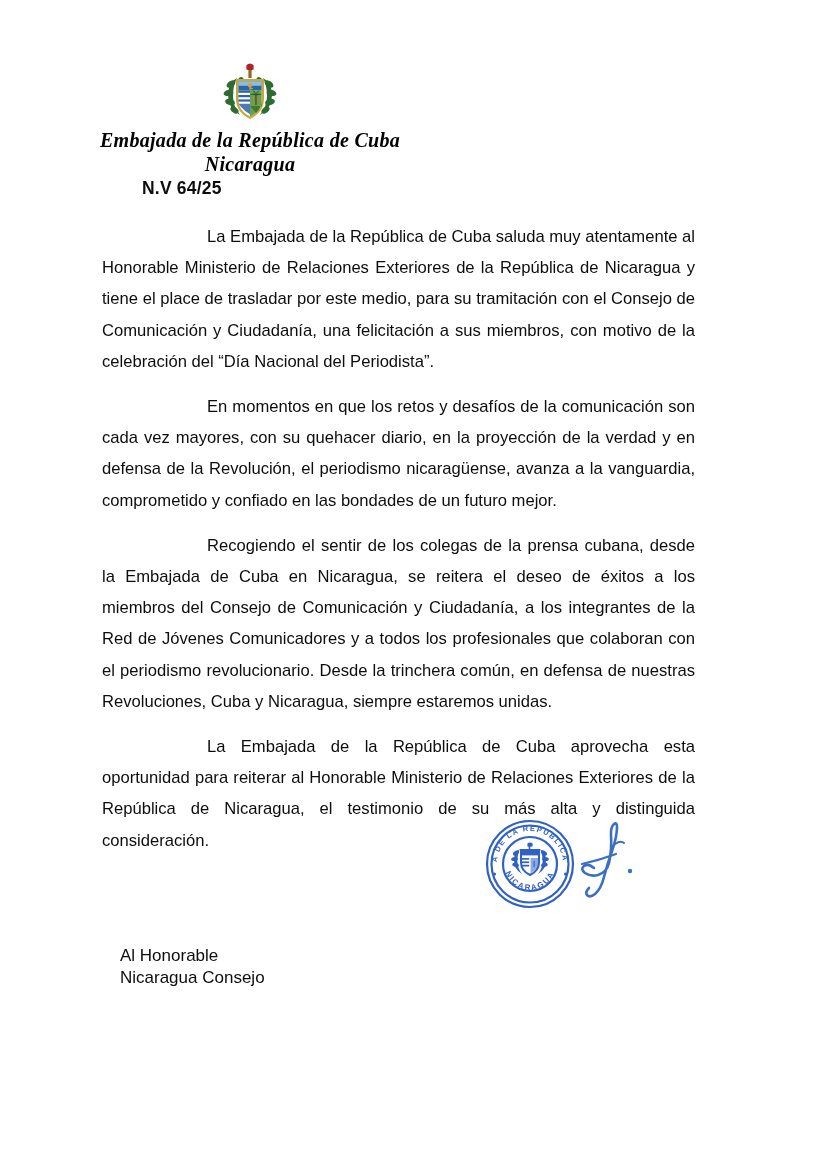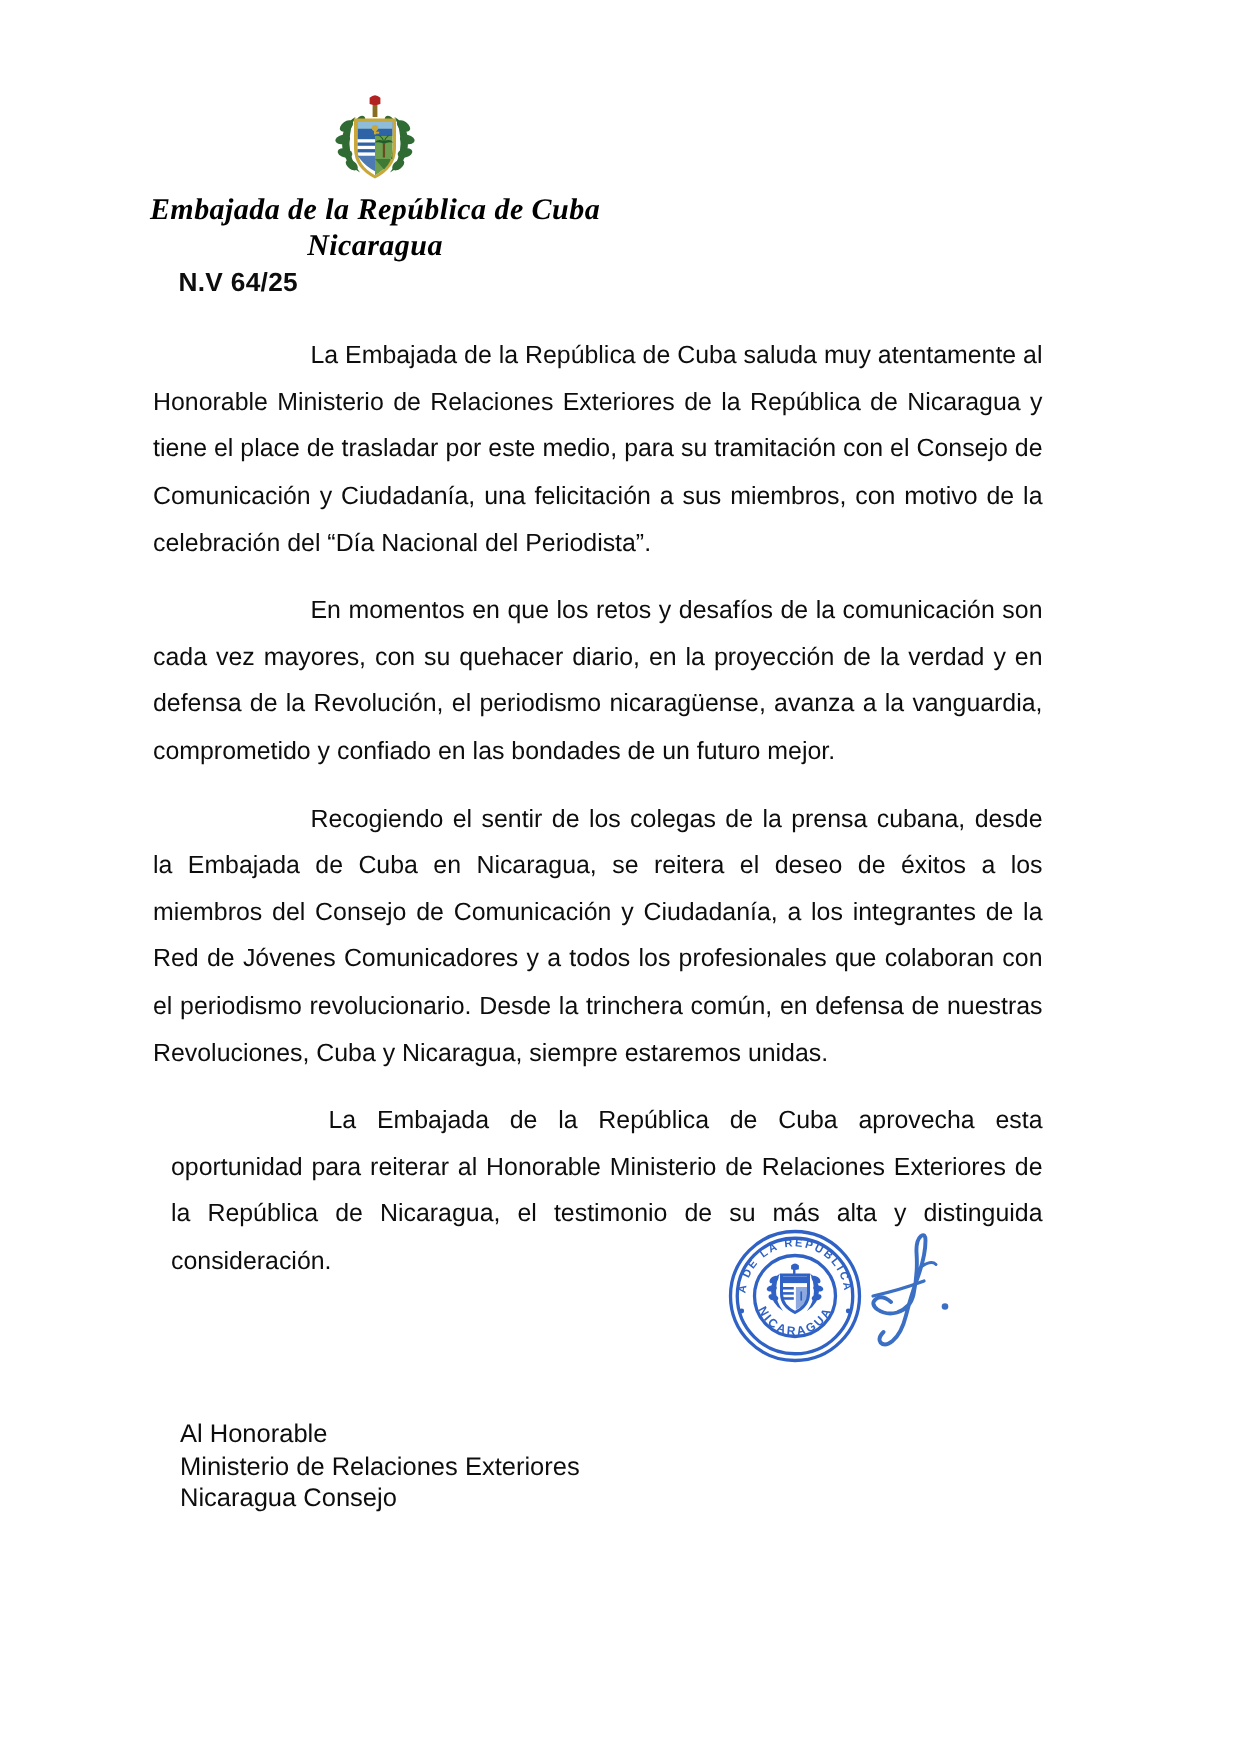--- a/index.html
+++ b/index.html
@@ -45,21 +45,21 @@
     font-style: italic;
     font-size: 20px;
     line-height: 1.22;
     letter-spacing: 0.3px;
     color: #000000;
   }
 
   
   .ref-no {
     position: absolute;
-    left: 119px;
+    left: 142px;
     top: 178px;
     font-size: 17.5px;
     font-weight: bold;
     letter-spacing: 0.2px;
   }
 
   
   .body-block {
     position: absolute;
     left: 102px;
@@ -67,21 +67,21 @@
     width: 593px;
   }
   .para {
     text-align: justify;
     text-justify: inter-word;
     font-size: 16.6px;
     line-height: 31.2px;
     text-indent: 105px;
     margin: 0 0 14px 0;
   }
-  .para:last-child { margin-bottom: 0; margin-left: 12px; }
+  .para:last-child { margin-bottom: 0; }
 
   
   .sign-area {
     position: absolute;
     left: 478px;
     top: 812px;
     width: 250px;
     height: 100px;
   }
   .seal {
@@ -235,17 +235,16 @@
         <path d="M16 50 q18 -4 34 -10" stroke-width="2.2"></path>
         <path d="M49 30 q6 -4 9 -1" stroke-width="2"></path>
       </g>
       <circle cx="64" cy="57" r="2.2" fill="#3a6fc4"></circle>
     </svg>
   </div>
 
 
   <div class="addressee">
     <div>Al Honorable</div>
-    <div>Ministerio de Relaciones Exteriores</div>
     <div>Nicaragua Consejo</div>
   </div>
 
 </div>
 
 </body></html>

